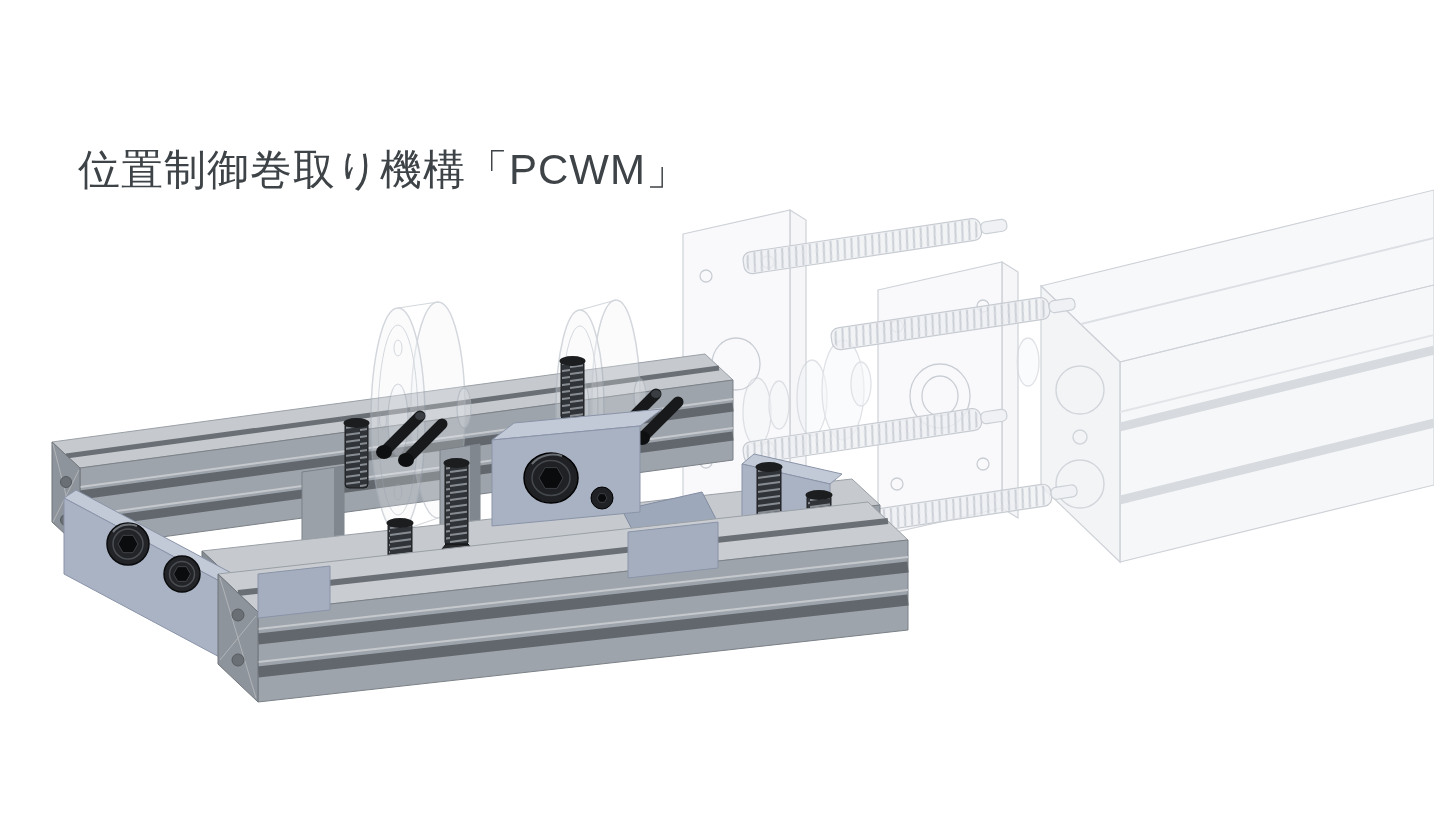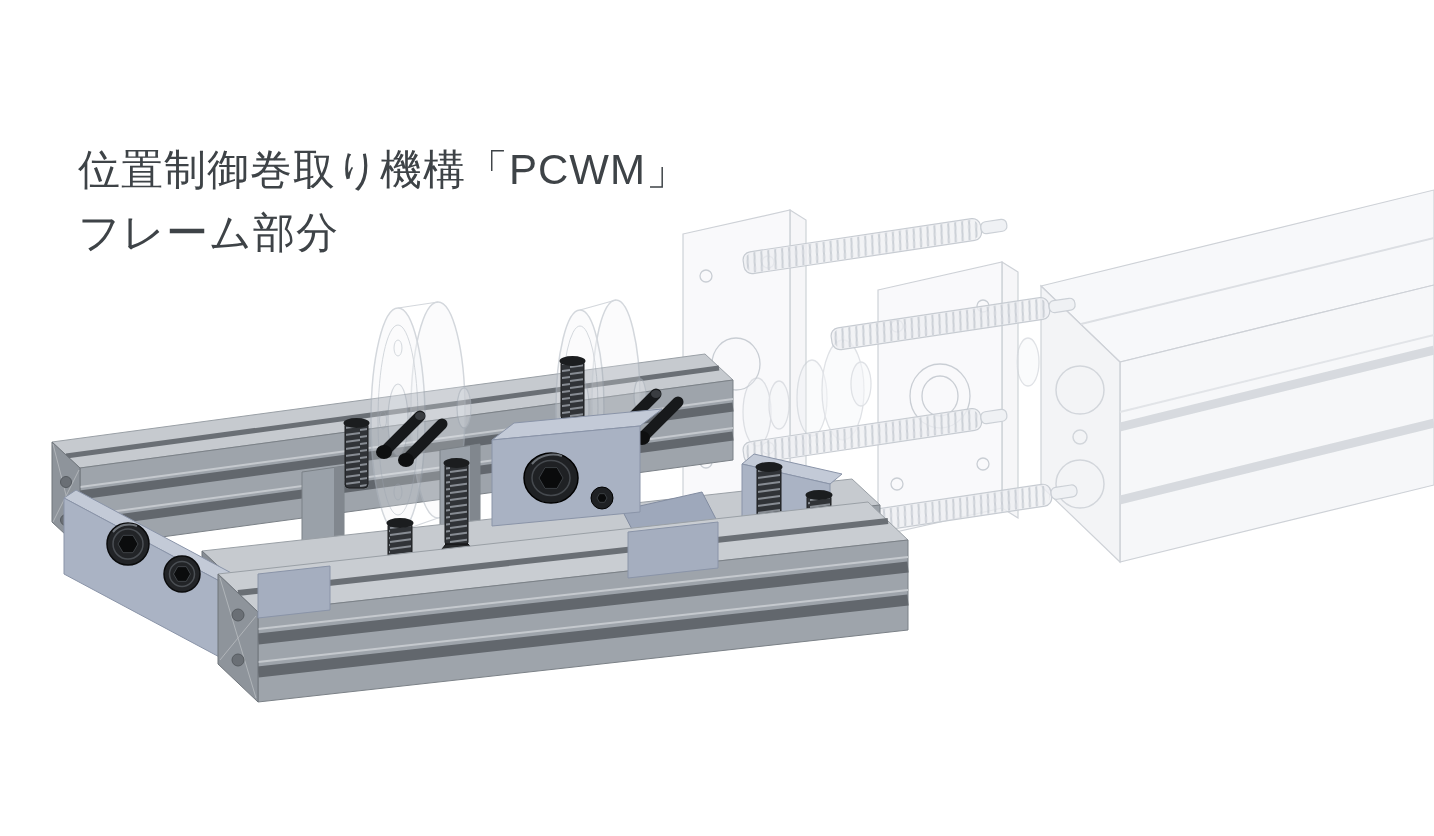--- a/index.html
+++ b/index.html
@@ -37,21 +37,20 @@
     z-index: 1;
   }
 </style>
 </head>
 <body>
 
 <div class="stage">
 
   <div class="title-block">
     <div>位置制御巻取り機構「PCWM」</div>
-    <div>フレーム部分</div>
   </div>
 
   <svg class="cad" viewBox="0 0 1434 836" xmlns="http://www.w3.org/2000/svg">
     <defs>
       <pattern id="coilV" patternUnits="userSpaceOnUse" width="30" height="7">
         <line x1="0" y1="6" x2="30" y2="2" stroke="#878c93" stroke-width="2"></line>
       </pattern>
       <pattern id="coilH" patternUnits="userSpaceOnUse" width="7" height="30">
         <line x1="5.5" y1="0" x2="2" y2="30" stroke="#c6cbd2" stroke-width="2"></line>
       </pattern>

